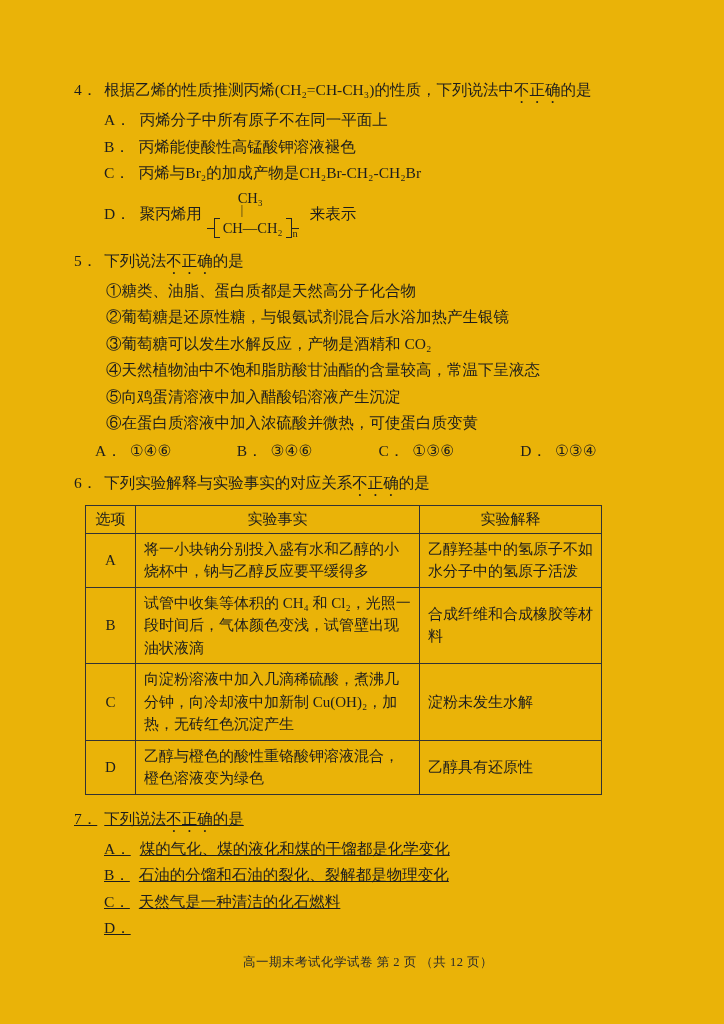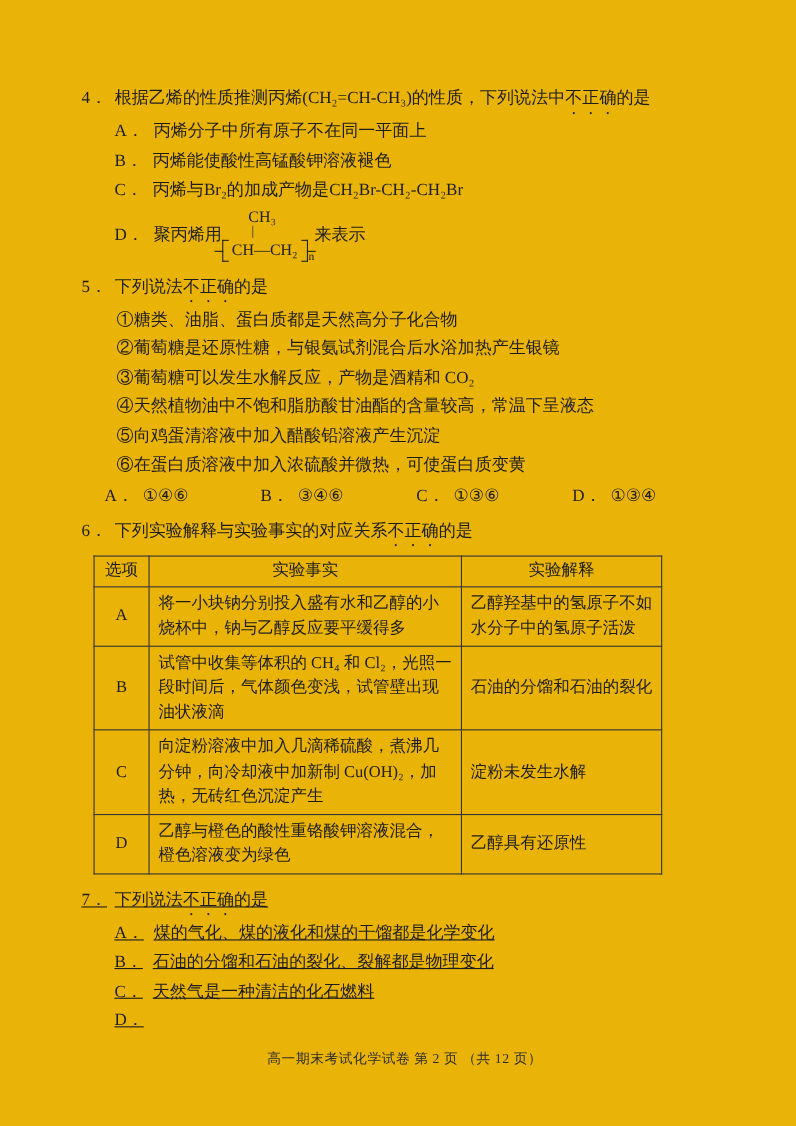--- a/index.html
+++ b/index.html
@@ -19,21 +19,21 @@
     text-emphasis:filled dot; text-emphasis-position:under left;
   }
 
   .opts { margin-left:30px; }
   .opt { font-size:15.5px; line-height:26.5px; display:flex; align-items:baseline; }
   .olabel { flex:none; padding-right:9px; }
 
   
   .opt-d { align-items:center; min-height:54px; margin-top:1px; }
   .poly { display:inline-flex; flex-direction:column; align-items:flex-start;
-          margin:0 0; font-size:14.5px; line-height:14px;justify-content:space-between; }
+          margin:0 12px; font-size:14.5px; line-height:14px;justify-content:space-between; }
   .poly-top { margin-left:24px; }
   .poly-bond { margin-left:27px; height:11px; line-height:10px; font-size:12px; }
   .poly-bottom { display:inline-flex; align-items:center; height:21px; margin-top:1px; }
   .brk { width:6px; height:20px; box-sizing:border-box; position:relative; flex:none; }
   .brk-l { border-left:1.6px solid #242424; border-top:1.6px solid #242424; border-bottom:1.6px solid #242424; margin-right:3px; }
   .brk-l::before { content:""; position:absolute; top:9px; left:-8px; width:8px; border-top:1.6px solid #242424; }
   .brk-r { border-right:1.6px solid #242424; border-top:1.6px solid #242424; border-bottom:1.6px solid #242424; margin-left:3px; }
   .brk-r::after { content:""; position:absolute; top:9px; right:-8px; width:8px; border-top:1.6px solid #242424; }
   .poly-n { font-size:10.5px; margin-top:12px; margin-left:1px; }
 
@@ -147,21 +147,21 @@
         </thead>
         <tbody>
           <tr>
             <td class="copt">A</td>
             <td>将一小块钠分别投入盛有水和乙醇的小烧杯中，钠与乙醇反应要平缓得多</td>
             <td>乙醇羟基中的氢原子不如水分子中的氢原子活泼</td>
           </tr>
           <tr>
             <td class="copt">B</td>
             <td>试管中收集等体积的 CH₄ 和 Cl₂，光照一段时间后，气体颜色变浅，试管壁出现油状液滴</td>
-            <td>石油的分馏和石油的裂化</td>
+            <td>合成纤维和合成橡胶等材料</td>
           </tr>
           <tr>
             <td class="copt">C</td>
             <td>向淀粉溶液中加入几滴稀硫酸，煮沸几分钟，向冷却液中加新制 Cu(OH)₂，加热，无砖红色沉淀产生</td>
             <td>淀粉未发生水解</td>
           </tr>
           <tr>
             <td class="copt">D</td>
             <td>乙醇与橙色的酸性重铬酸钾溶液混合，橙色溶液变为绿色</td>
             <td>乙醇具有还原性</td>

